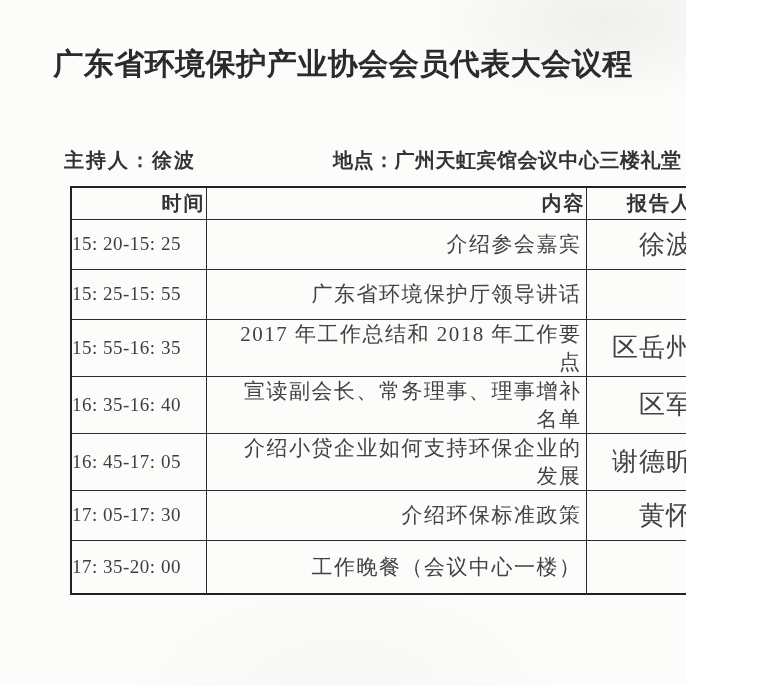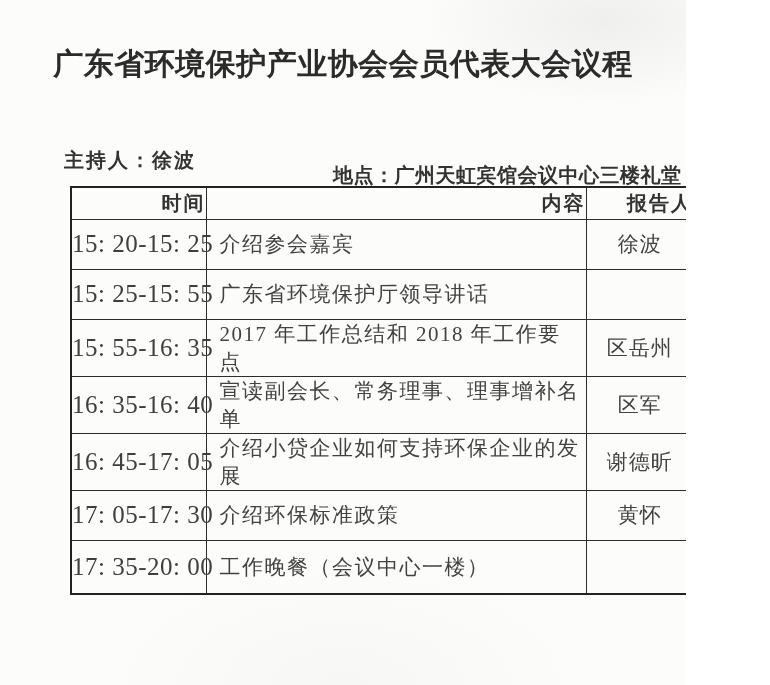--- a/index.html
+++ b/index.html
@@ -45,21 +45,21 @@
   .host-label {
     position: absolute;
     left: 64px;
     top: 0;
     letter-spacing: 2px;
     white-space: nowrap;
   }
   .location-label {
     position: absolute;
     left: 333px;
-    top: 15px;
+    top: 0;
     letter-spacing: 0.5px;
     white-space: nowrap;
   }
   table.agenda {
     position: absolute;
     left: 70px;
     top: 186px;
     width: 623px;
     border-collapse: collapse;
     table-layout: fixed;
@@ -78,37 +78,36 @@
   table.agenda tbody tr:last-child { height: 54px; }
   table.agenda th {
     font-family: "Liberation Sans", sans-serif;
     font-weight: bold;
     font-size: 20px;
     text-align: right;
     letter-spacing: 2px;
     color: #333333;
   }
   td.time-cell {
-    text-align: center;
-    font-size: 25px;
+    font-size: 19px;
     letter-spacing: 0.5px;
     color: #3e3e3e;
     white-space: nowrap;
   }
   td.content-cell {
-    text-align: left;
-    padding-left: 13px;
+    text-align: right;
+    padding-left: 24px;
     padding-right: 4px;
     font-size: 21px;
     letter-spacing: 1.5px;
     color: #424242;
   }
   td.speaker-cell {
-    text-align: center;
-    font-size: 21px;
+    text-align: right;
+    font-size: 26px;
     letter-spacing: 1px;
     color: #424242;
     white-space: nowrap;
   }
 </style>
 </head>
 <body>
 
 <div class="sheet">
 

